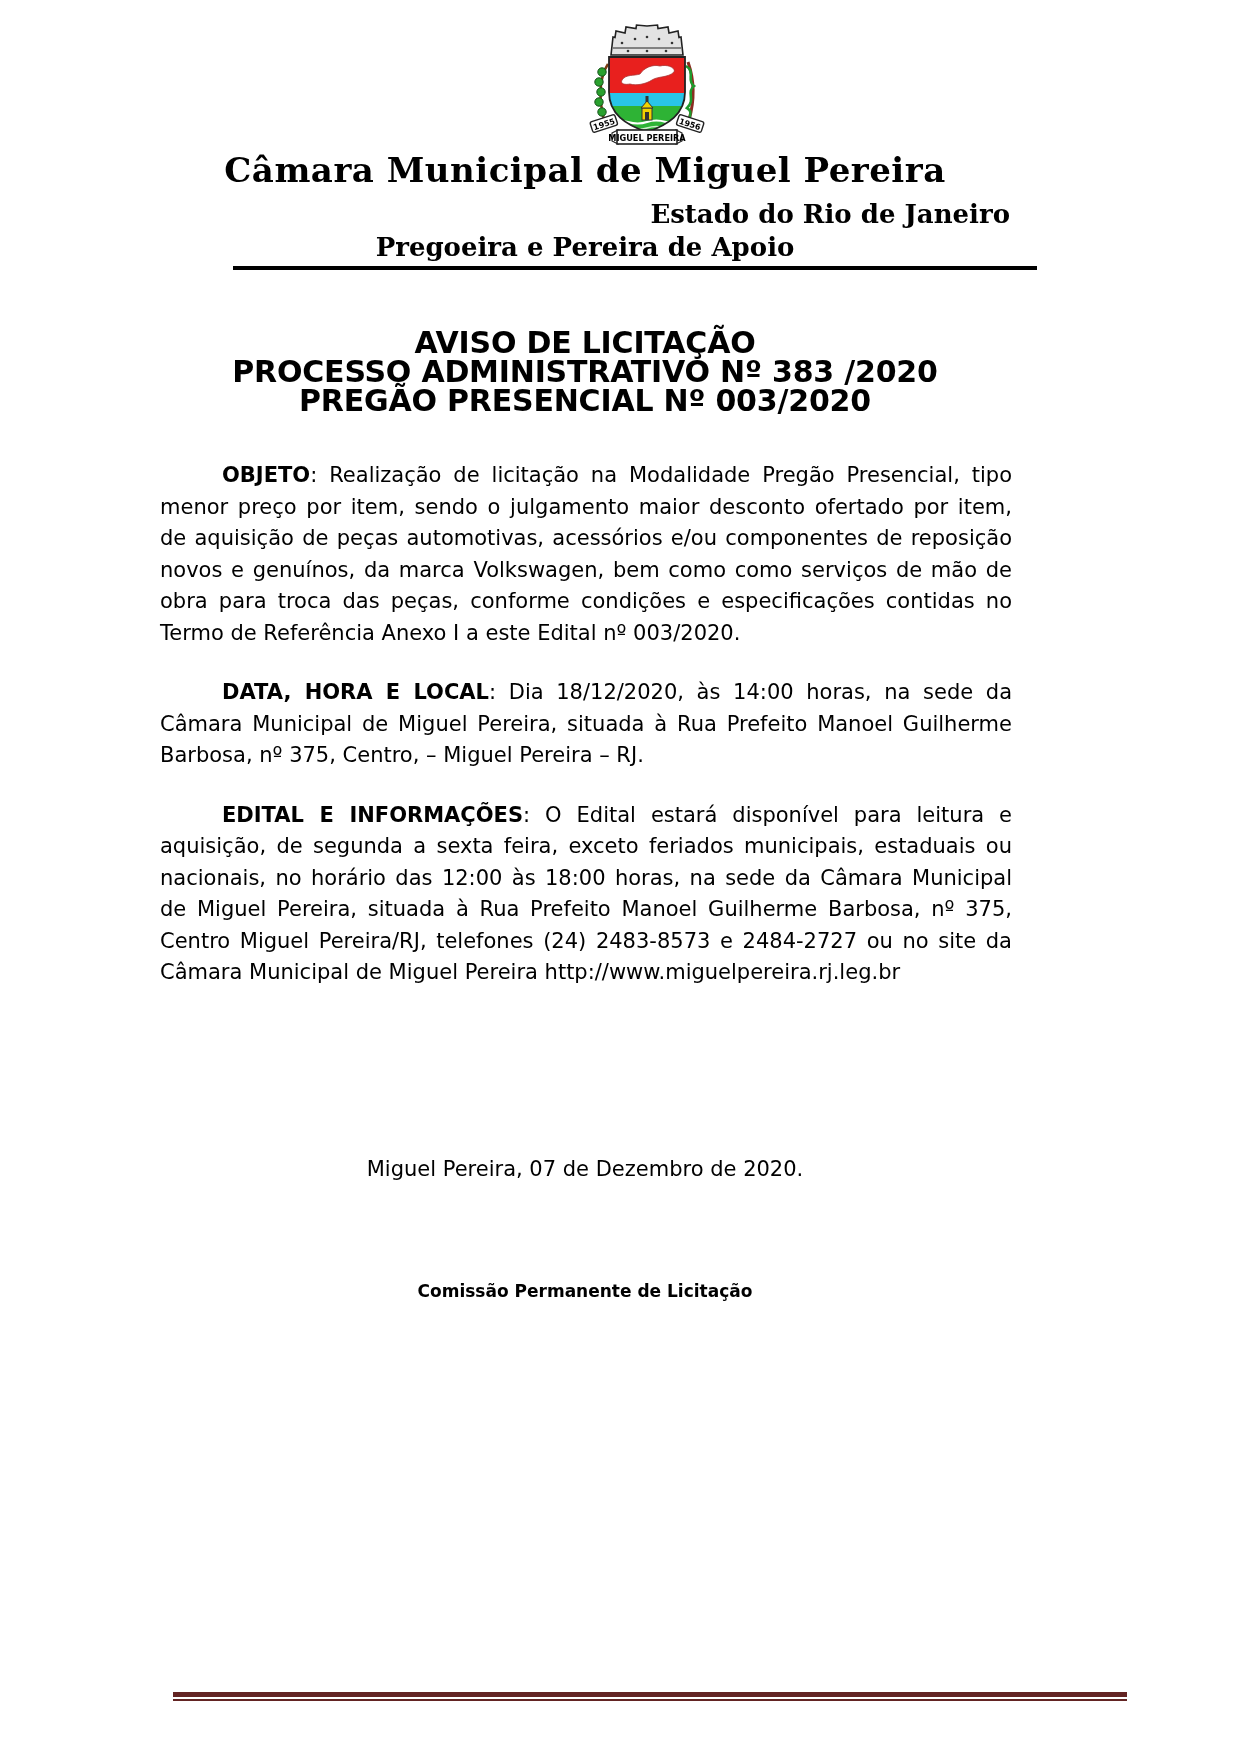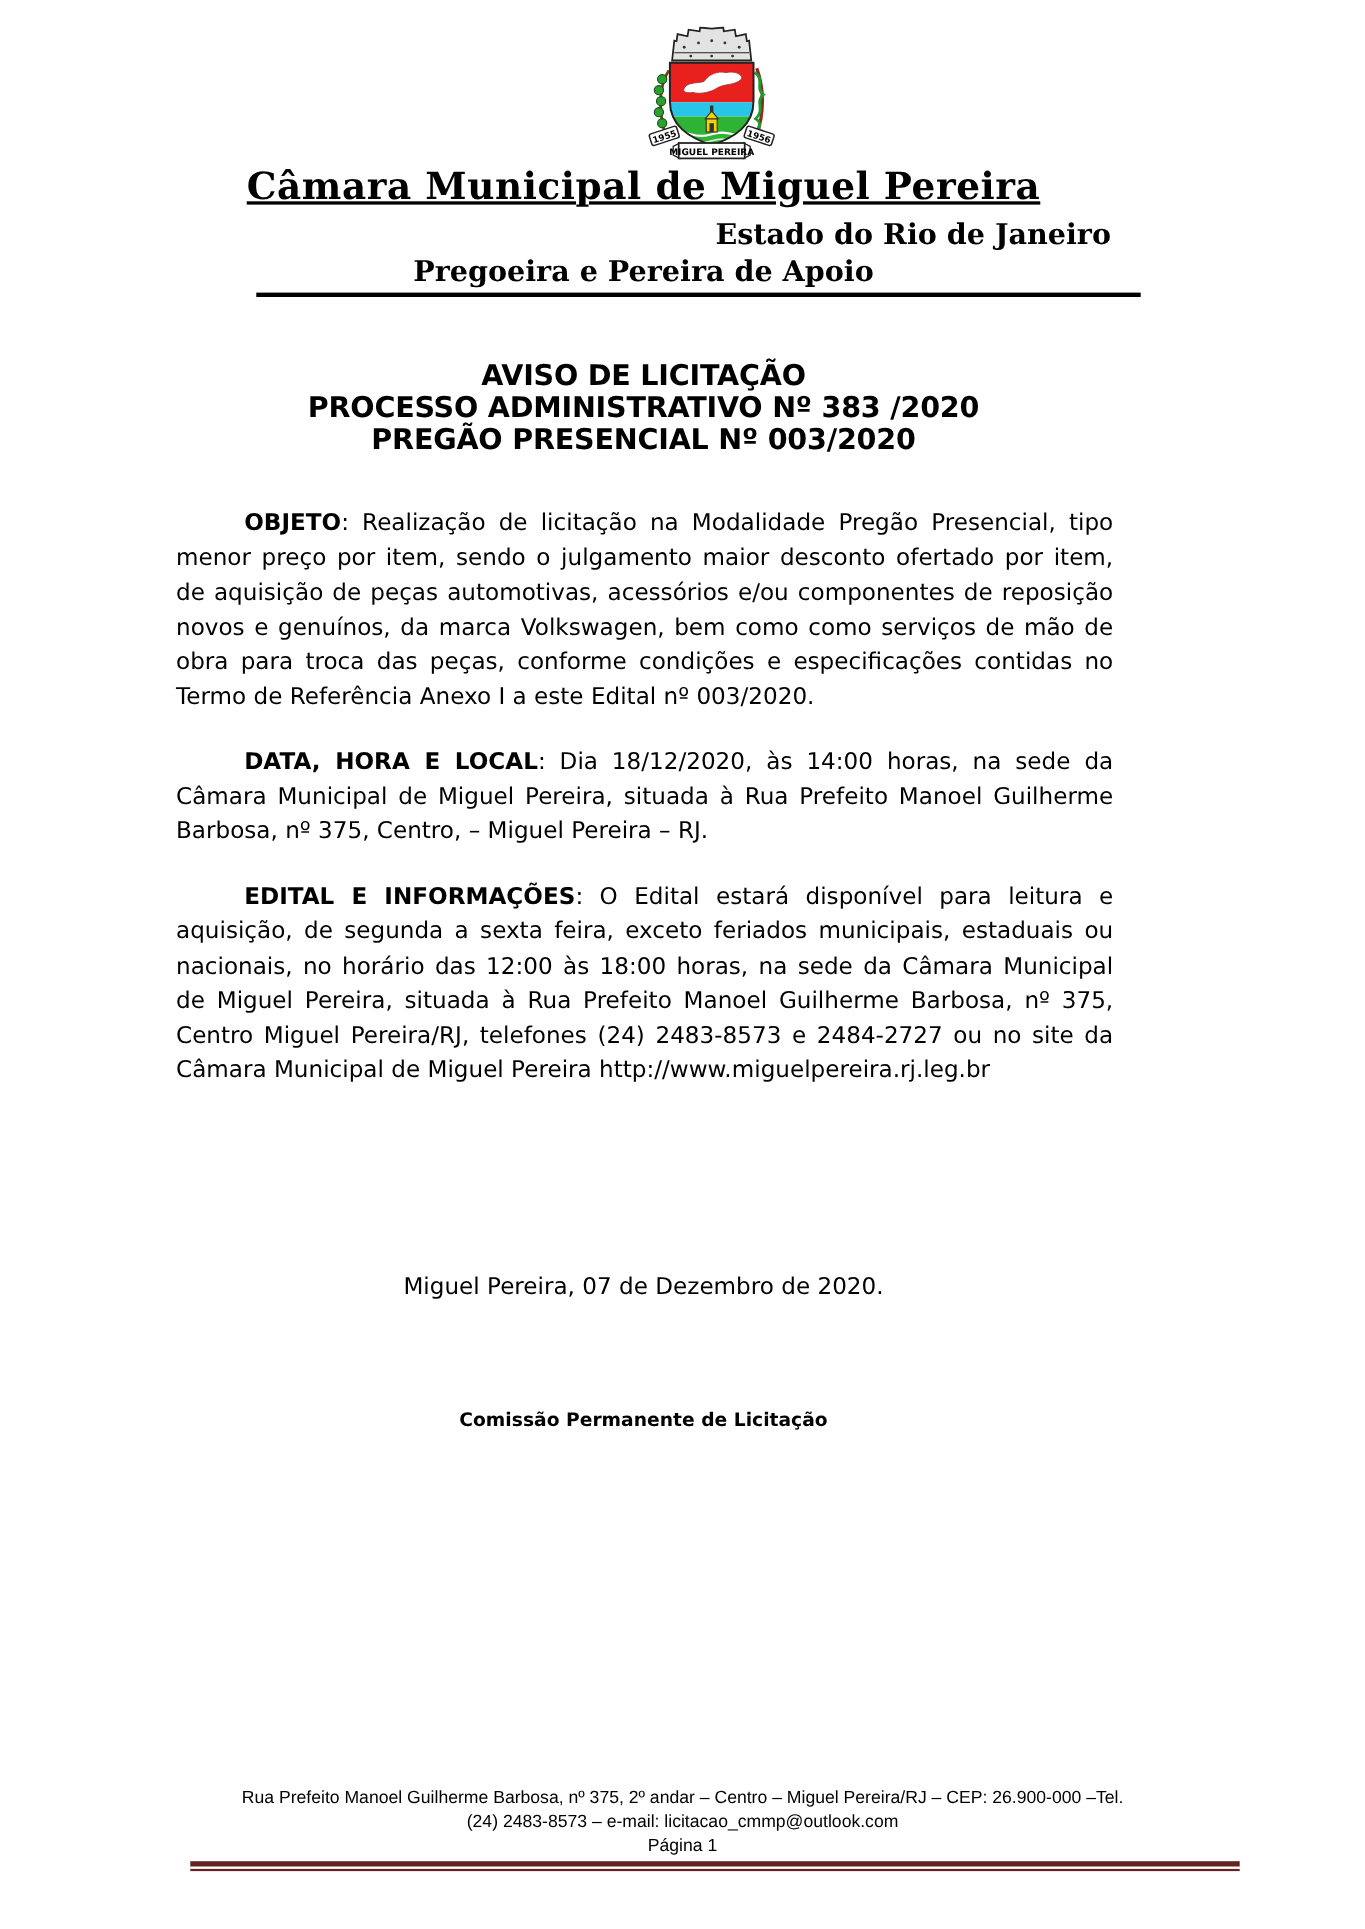--- a/index.html
+++ b/index.html
@@ -13,38 +13,37 @@
   }
   
   .logo{position:absolute;left:588px;top:24px;width:118px;height:124px;}
   
   .org-name{
     position:absolute;top:150px;left:120px;width:930px;
     text-align:center;
     font-family:"DejaVu Serif",serif;
     font-weight:bold;font-size:34px;line-height:40px;
     letter-spacing:0.5px;
-    text-decoration:underline;
   }
   .state-line,.dept-line{
     position:absolute;left:160px;width:850px;
     text-align:center;
     font-family:"DejaVu Serif",serif;
     font-weight:bold;font-size:26px;line-height:33px;
   }
   .state-line{top:198px;text-align:right;}
   .dept-line{top:231px;}
   .header-rule{
     position:absolute;top:266px;left:233px;width:804px;height:4px;
     background:#000;
   }
   
   .title-block{
     position:absolute;top:328px;left:160px;width:850px;
-    text-align:center;font-weight:bold;font-size:26px;line-height:29px;
+    text-align:center;font-weight:bold;font-size:30px;line-height:29px;
     letter-spacing:-0.2px;
   }
   
   .body-text{
     position:absolute;top:460px;left:160px;width:852px;
     font-size:21px;line-height:31.5px;
   }
   .body-text p{
     margin:0 0 28px 0;
     text-indent:62px;
@@ -166,24 +165,19 @@
 
   <div class="body-text">
     <p><b>OBJETO</b><span>: Realização de licitação na Modalidade Pregão Presencial, tipo menor preço por item, sendo o julgamento maior desconto ofertado por item, de aquisição de peças automotivas, acessórios e/ou componentes de reposição novos e genuínos, da marca Volkswagen, bem como como serviços de mão de obra para troca das peças, conforme condições e especificações contidas no Termo de Referência Anexo I a este Edital nº 003/2020.</span></p>
     <p><b>DATA, HORA E LOCAL</b><span>: Dia 18/12/2020, às 14:00 horas, na sede da Câmara Municipal de Miguel Pereira, situada à Rua Prefeito Manoel Guilherme Barbosa, nº 375, Centro, – Miguel Pereira – RJ.</span></p>
     <p><b>EDITAL E INFORMAÇÕES</b><span>: O Edital estará disponível para leitura e aquisição, de segunda a sexta feira, exceto feriados municipais, estaduais ou nacionais, no horário das 12:00 às 18:00 horas, na sede da Câmara Municipal de Miguel Pereira, situada à Rua Prefeito Manoel Guilherme Barbosa, nº 375, Centro Miguel Pereira/RJ, telefones (24) 2483-8573 e 2484-2727 ou no site da Câmara Municipal de Miguel Pereira http://www.miguelpereira.rj.leg.br</span></p>
   </div>
 
   <div class="date-line">Miguel Pereira, 07 de Dezembro de 2020.</div>
   <div class="signature-line">Comissão Permanente de Licitação</div>
 
-  <div class="footer">
-    <div>Rua Prefeito Manoel Guilherme Barbosa, nº 375, 2º andar – Centro – Miguel Pereira/RJ – CEP: 26.900-000 –Tel.</div>
-    <div>(24) 2483-8573 – e-mail: licitacao_cmmp@outlook.com</div>
-    <div>Página 1</div>
-  </div>
   <div class="footer-rule">
     <div class="thick"></div>
     <div class="gap"></div>
     <div class="thin"></div>
   </div>
 
 </div>
 
 </body></html>

